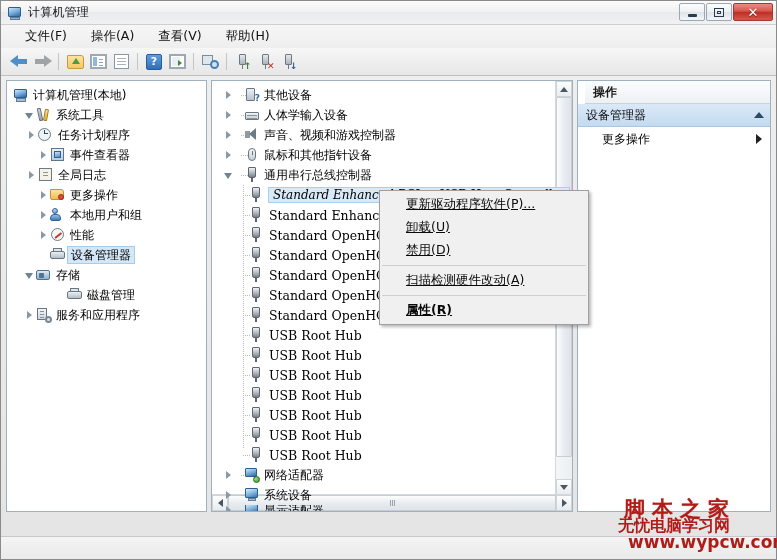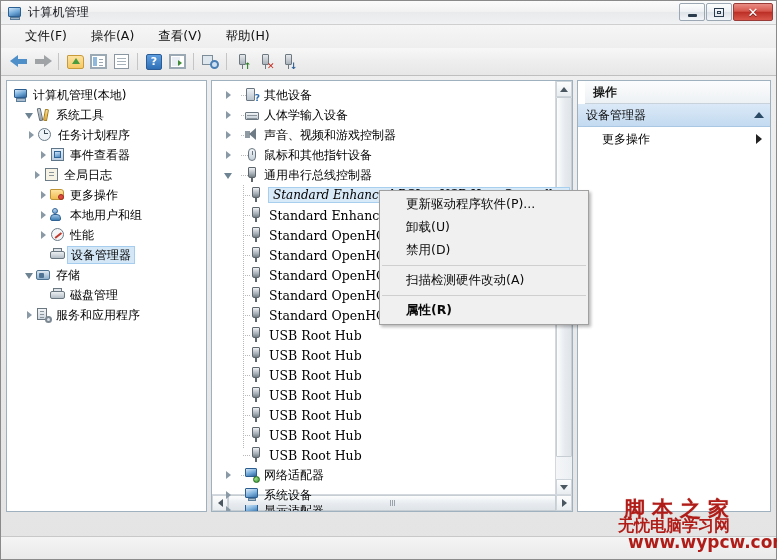--- a/index.html
+++ b/index.html
@@ -203,21 +203,21 @@
   .act-item{height:24px;display:flex;align-items:center;justify-content:space-between;padding:0 8px 0 24px;font-size:12px;}
   .sub-arrow{width:0;height:0;border-top:5px solid transparent;border-bottom:5px solid transparent;border-left:6px solid #222;}
 
   
   .ctx{
     position:absolute;left:378px;top:189px;width:208px;
     background:#f0f0f0;border:1px solid #a0a0a0;
     box-shadow:2px 2px 3px rgba(0,0,0,.28);
     padding:2px 0;z-index:50;
   }
-  .ctx-item{height:23px;display:flex;align-items:center;padding-left:26px;font-size:12.5px;color:#0a0a0a;white-space:nowrap;}
+  .ctx-item{height:23px;display:flex;align-items:center;padding-left:26px;font-size:12.5px;color:#0a0a0a;white-space:nowrap;text-decoration:underline;}
   .ctx-item.bold{font-weight:bold;}
   .ctx-sep{height:1px;background:#cfcfcf;margin:3px 2px 3px 2px;}
 
   
   .statusbar{
     position:absolute;left:0;right:0;bottom:0;height:22px;
     background:linear-gradient(180deg,#f4f4f4,#e9e9e9);border-top:1px solid #c8c8c8;
   }
   .wm{
     position:absolute;right:4px;bottom:1px;width:176px;height:60px;z-index:40;text-align:center;
@@ -367,21 +367,21 @@
         <div class="node" style="padding-left:30px">
           <div class="exp">
               <div class="tri"></div>
             </div>
           <div class="nicon">
               <div class="i-event"></div>
             </div>
           <div class="nlabel">事件查看器</div>
         </div>
 
-        <div class="node" style="padding-left:24px">
+        <div class="node" style="padding-left:18px">
           <div class="exp">
               <div class="tri"></div>
             </div>
           <div class="nicon">
               <div class="i-log"></div>
             </div>
           <div class="nlabel">全局日志</div>
         </div>
 
         <div class="node" style="padding-left:30px">
@@ -426,21 +426,21 @@
         <div class="node" style="padding-left:16px">
           <div class="exp">
               <div class="tri open"></div>
             </div>
           <div class="nicon i-storage">
               <div class="d"></div>
             </div>
           <div class="nlabel">存储</div>
         </div>
 
-        <div class="node" style="padding-left:43px">
+        <div class="node" style="padding-left:60px">
           <div class="nicon i-disk">
               <div class="top"></div>
               <div class="bx"></div>
             </div>
           <div class="nlabel">磁盘管理</div>
         </div>
 
         <div class="node" style="padding-left:16px">
           <div class="exp">
               <div class="tri"></div>

